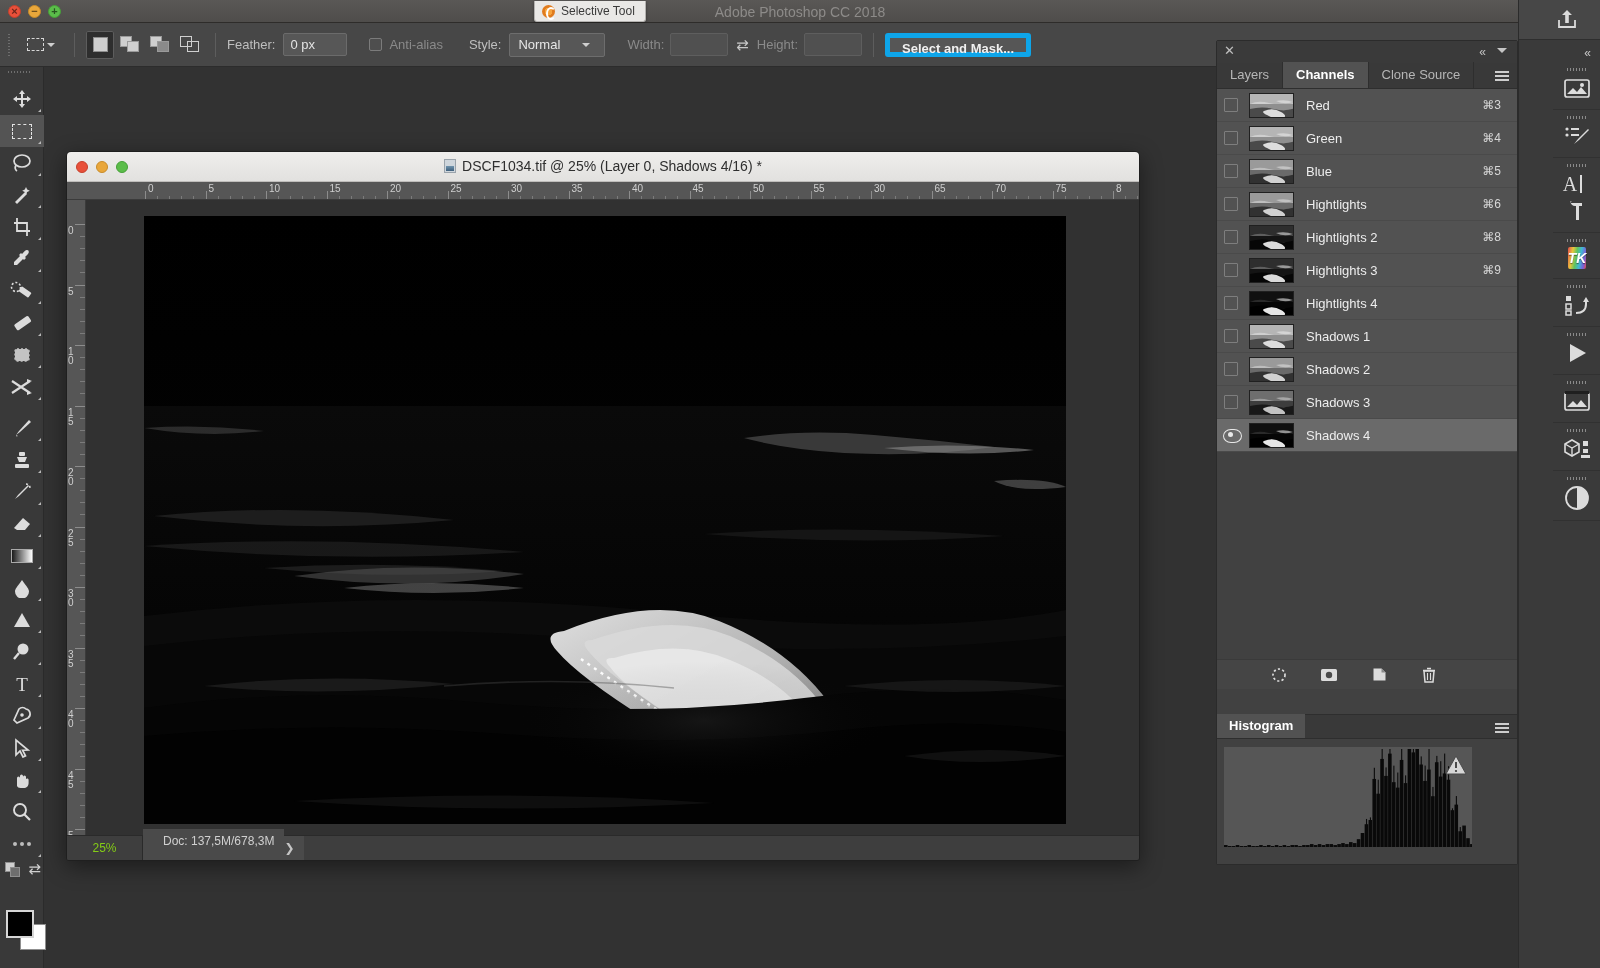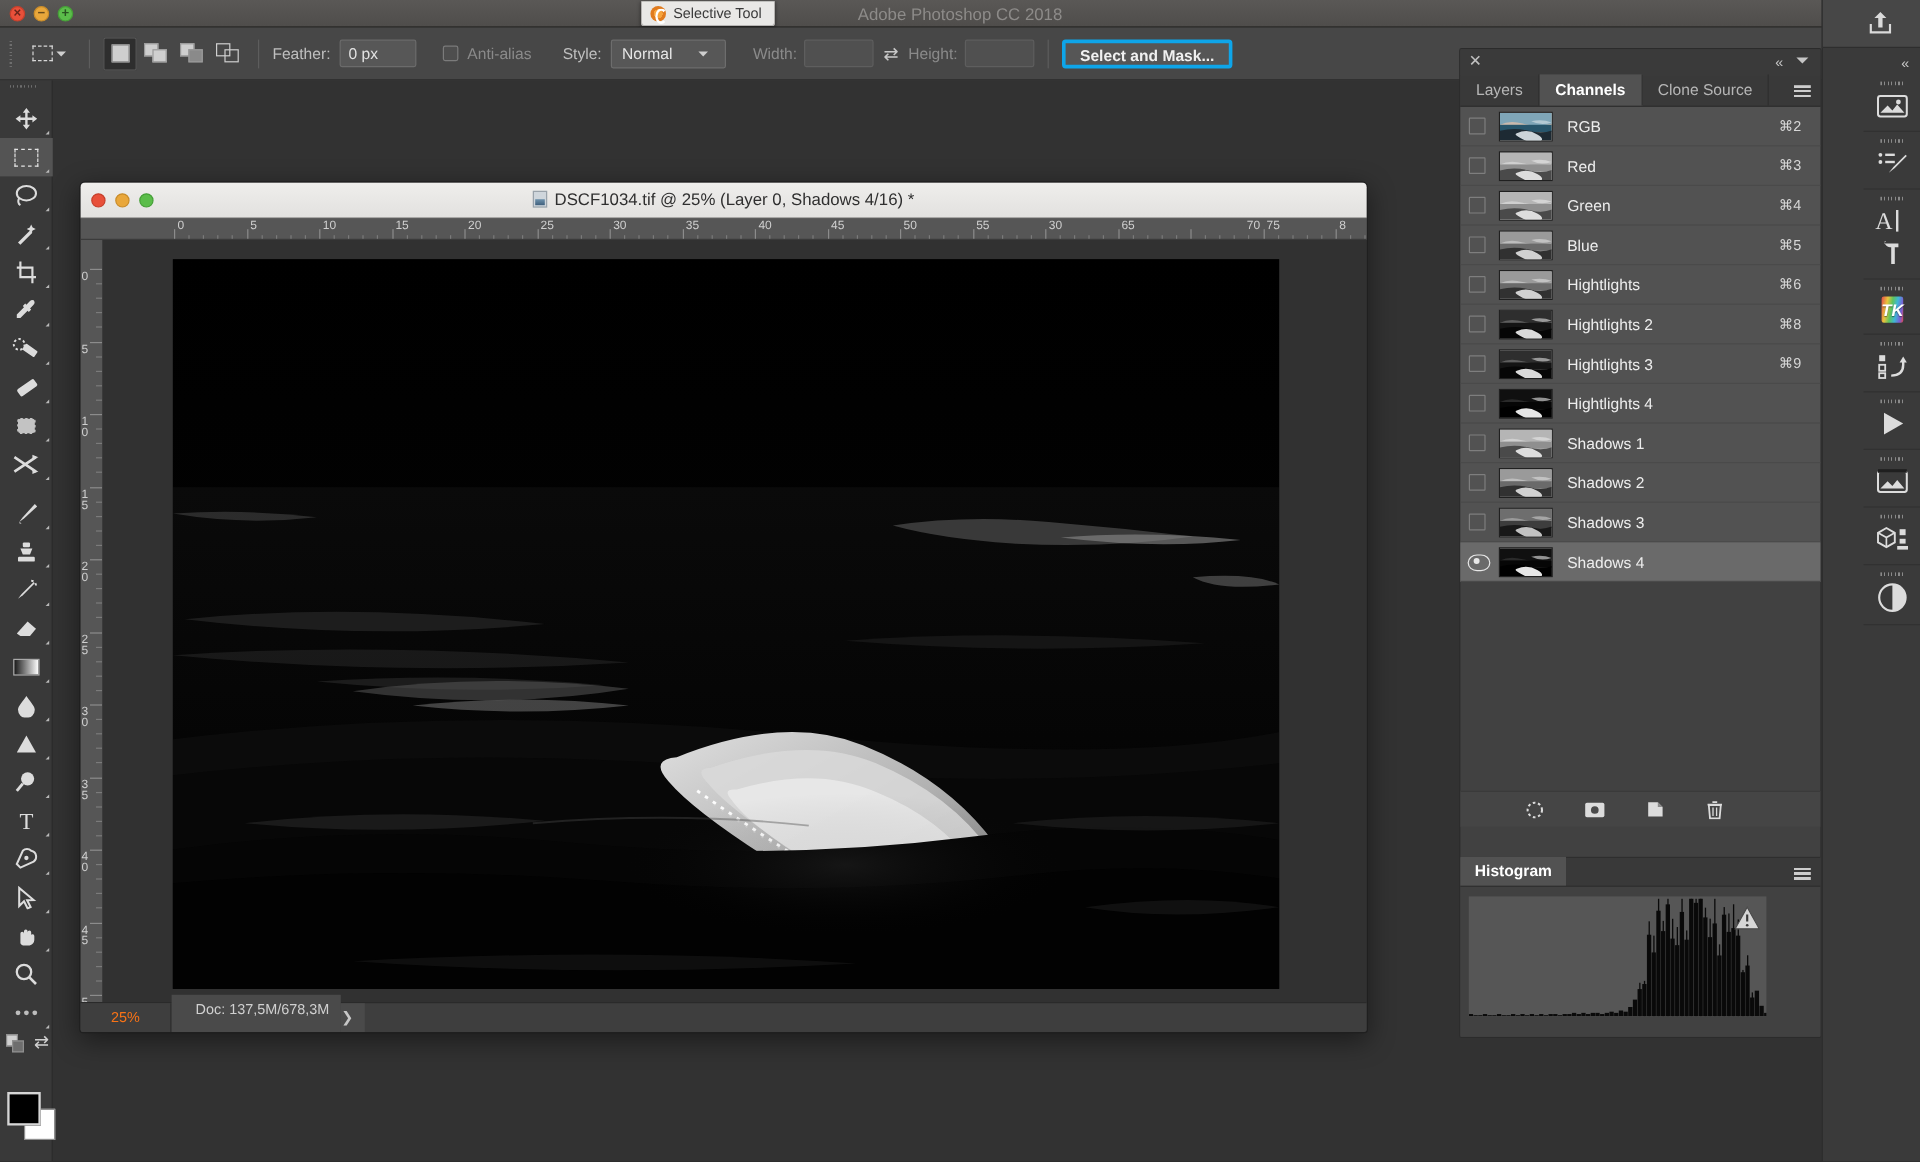--- a/index.html
+++ b/index.html
@@ -91,21 +91,21 @@
     font-size:13px; height:23px; line-height:21px; padding:0 6px; border-radius:2px;
   }
   .fld.empty { background:#505050; border-color:#5e5e5e; }
   .sel {
     background:#575757; border:1px solid #6d6d6d; color:#e6e6e6; font-size:13px;
     height:24px; border-radius:2px; display:flex; align-items:center;
     padding:0 6px 0 8px; gap:22px; cursor:pointer;
   }
   .swap { color:#c8c8c8; font-size:15px; margin:0 8px; cursor:pointer; }
   .btn-sam {
-    background:#565656; border:3px solid #0ea5e9; color:#f0f0f0;
+    background:#565656; border:5px solid #0ea5e9; color:#f0f0f0;
     font-size:13px; font-weight:bold; height:24px; padding:0 12px;
     border-radius:3px; line-height:22px; cursor:pointer;
   }
 
   
   .toolcol {
     position: absolute; left: 0; top: 67px; width: 44px; bottom: 0;
     background: #393939; border-right:1px solid #2b2b2b;
   }
   .tc-grip { height:16px; position:relative; }
@@ -177,21 +177,21 @@
   .photo {
     position:absolute; left:58px; top:16px; width:922px; height:608px;
     background:#000; overflow:hidden;
   }
   .doc-status {
     position:absolute; left:0; right:0; bottom:0; height:25px;
     background:#3e3e3e; border-top:1px solid #2a2a2a;
     display:flex; align-items:center; color:#d0d0d0; font-size:12px;
   }
   .ds-zoom { width:76px; text-align:center; border-right:1px solid #2a2a2a;
-             background:#3e3e3e; height:25px; line-height:25px; color:#f97316; }
+             background:#3e3e3e; height:25px; line-height:25px; color:#84cc16; }
   .ds-doc { padding-left:20px; background:#4a4a4a; height:38px; line-height:25px;
             padding-right:10px; flex:0 0 auto; }
   .ds-arrow { background:#4a4a4a; height:25px; line-height:25px; padding-right:10px;
               color:#c6c6c6; }
 
   
   .rdock {
     position:absolute; right:82px; top:40px; width:302px; height:825px;
     background:#414141; border:1px solid #2b2b2b; border-radius:2px;
   }
@@ -642,21 +642,21 @@
         <div class="rh-tick minor" style="left: 828.2px;"></div>
         <div class="rh-tick minor" style="left: 840.3px;"></div>
         <div class="rh-tick minor" style="left: 852.4px;"></div>
         <div class="rh-tick major" style="left: 864.5px;"></div>
         <div class="rh-num" style="left: 867.5px;">65</div>
         <div class="rh-tick minor" style="left: 876.6px;"></div>
         <div class="rh-tick minor" style="left: 888.7px;"></div>
         <div class="rh-tick minor" style="left: 900.8px;"></div>
         <div class="rh-tick minor" style="left: 912.9px;"></div>
         <div class="rh-tick major" style="left: 925px;"></div>
-        <div class="rh-num" style="left: 972px;">70</div>
+        <div class="rh-num" style="left: 928px;">70</div>
         <div class="rh-tick minor" style="left: 937.1px;"></div>
         <div class="rh-tick minor" style="left: 949.2px;"></div>
         <div class="rh-tick minor" style="left: 961.3px;"></div>
         <div class="rh-tick minor" style="left: 973.4px;"></div>
         <div class="rh-tick major" style="left: 985.5px;"></div>
         <div class="rh-num" style="left: 988.5px;">75</div>
         <div class="rh-tick minor" style="left: 997.6px;"></div>
         <div class="rh-tick minor" style="left: 1009.7px;"></div>
         <div class="rh-tick minor" style="left: 1021.8px;"></div>
         <div class="rh-tick minor" style="left: 1033.9px;"></div>
@@ -807,35 +807,20 @@
     </div>
 
     <div class="tabs">
       <div class="tab">Layers</div>
       <div class="tab active">Channels</div>
       <div class="tab">Clone Source</div>
       <span class="hamb"></span>
     </div>
 
     <div class="chan-list" id="chan-list">
-        <div class="chan-row">
-          <div class="eyebox">
-            <span class="eyeslot"></span>
-          </div>
-          <div class="thumb"><svg width="45" height="25" viewBox="0 0 45 25" preserveAspectRatio="none">
-              <rect width="45" height="25" fill="#c9b9ad"></rect>
-              <path d="M0 0 h45 v9 q-14 3 -26 0 q-11 -3 -19 1z" fill="#7fa6b8"></path>
-              <rect y="10" width="45" height="6" fill="#27556b"></rect>
-              <path d="M0 15 q12 -3 24 0 q12 3 21 -1 v11 H0z" fill="#1d2a33"></path>
-              <path d="M14 17 q9 -4 17 1 q7 4 2 6 q-8 2 -16 -3 q-6 -3 -3 -4z" fill="#dfe6ea" opacity="0.9"></path>
-              <path d="M26 7 q9 -2 17 1 q-9 3 -17 -1z" fill="#dfe6ea" opacity="0.55"></path>
-            </svg></div>
-          <div class="chan-name">RGB</div>
-          <div class="chan-key">⌘2</div>
-        </div>
         <div class="chan-row">
           <div class="eyebox">
             <span class="eyeslot"></span>
           </div>
           <div class="thumb"><svg width="45" height="25" viewBox="0 0 45 25" preserveAspectRatio="none">
               <rect width="45" height="25" fill="#cfcfcf"></rect>
               <path d="M0 0 h45 v9 q-14 3 -26 0 q-11 -3 -19 1z" fill="#b5b5b5"></path>
               <rect y="10" width="45" height="6" fill="#8f8f8f"></rect>
               <path d="M0 15 q12 -3 24 0 q12 3 21 -1 v11 H0z" fill="#4a4a4a"></path>
               <path d="M14 17 q9 -4 17 1 q7 4 2 6 q-8 2 -16 -3 q-6 -3 -3 -4z" fill="#ededed" opacity="0.9"></path>

